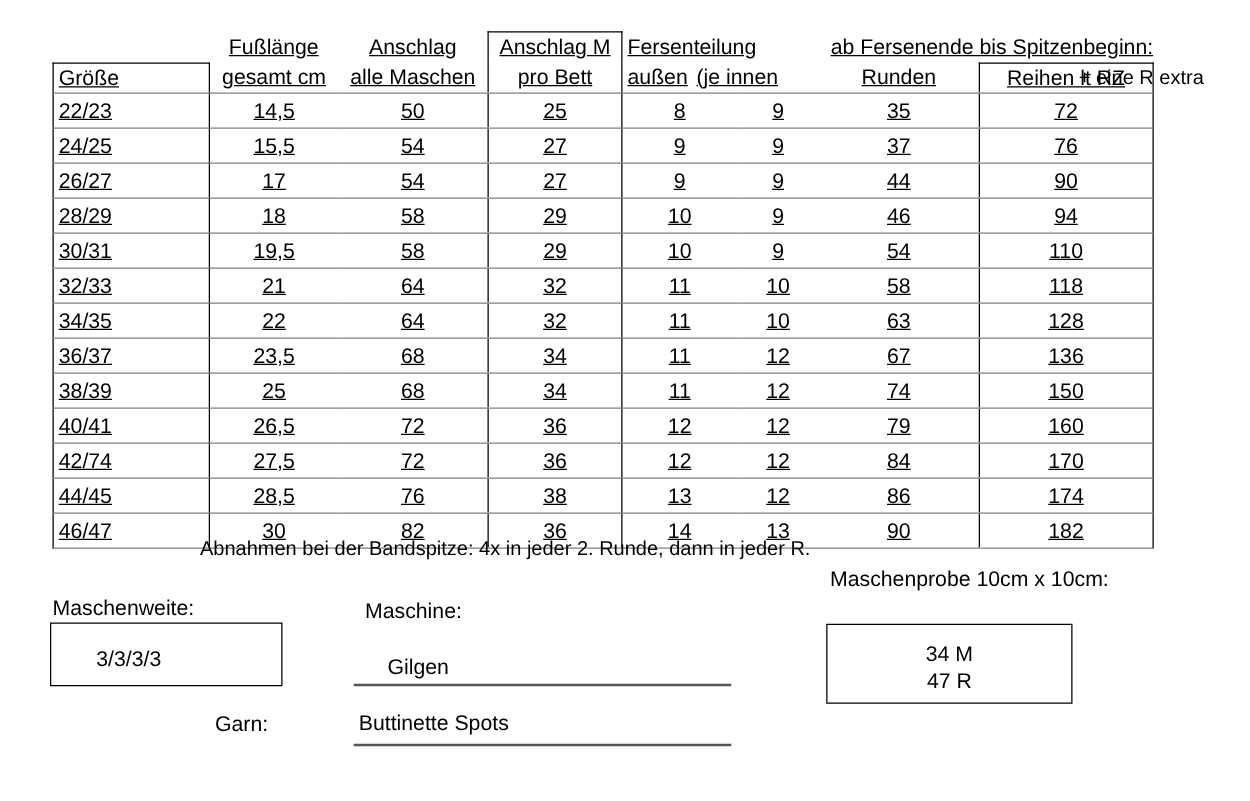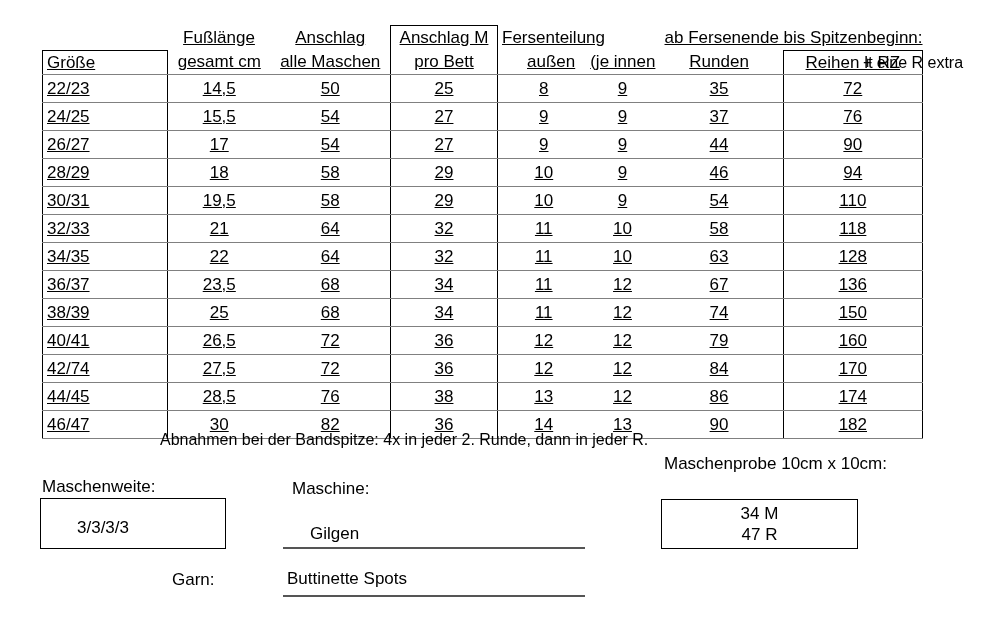--- a/index.html
+++ b/index.html
@@ -16,41 +16,41 @@
   tbody tr{height:28px;}
   .ctr{text-align:center;}
   .lft{text-align:left;}
   .padL{padding-left:4px !important;}
   .padL9{padding-left:9px !important;}
   .bL{border-left:1.5px solid #000;}
   .bR{border-right:1.5px solid #000;}
   .bT{border-top:1.5px solid #000;}
   tbody td{border-bottom:1px solid #808080;}
   thead tr.h2 td{border-bottom:1px solid #808080;}
-  .fersen-sub{display:flex;gap:15px;padding-left:4px;margin-left:25px;}
+  .fersen-sub{display:flex;gap:7px;padding-left:4px;}
 
   
   .abs{position:absolute;white-space:nowrap;}
   .extra-note{left:863px;top:54px;font-size:16px;}
   .decrease-note{left:160px;top:431px;font-size:16px;}
 
   
   .lbl{font-size:17px;}
   #mw-label{left:42px;top:477px;}
   #mw-box{left:40px;top:498px;width:184px;height:49px;border:1.5px solid #000;}
   #mw-value{left:77px;top:518px;font-size:17px;}
   #machine-label{left:292px;top:479px;}
   #machine-value{left:310px;top:524px;font-size:17px;}
   #machine-line{left:283px;top:547px;width:302px;height:0;border-bottom:2px solid #555;}
   #garn-label{left:172px;top:570px;}
   #garn-value{left:287px;top:569px;font-size:17px;}
   #garn-line{left:283px;top:595px;width:302px;height:0;border-bottom:2px solid #555;}
   #mp-label{left:664px;top:454px;}
-  #mp-box{left:661px;top:499px;width:197px;height:50px;border:1.5px solid #000;
-          text-align:center;padding-top:3px;box-sizing:border-box;}
+  #mp-box{left:661px;top:499px;width:197px;height:64px;border:1.5px solid #000;
+          text-align:center;padding-top:13px;box-sizing:border-box;}
   #mp-box div{font-size:17px;line-height:21px;}
 </style>
 </head>
 <body>
 
 <table class="size-table">
   <colgroup>
     <col style="width:125px">
       <col style="width:103px">
       <col style="width:120px">

